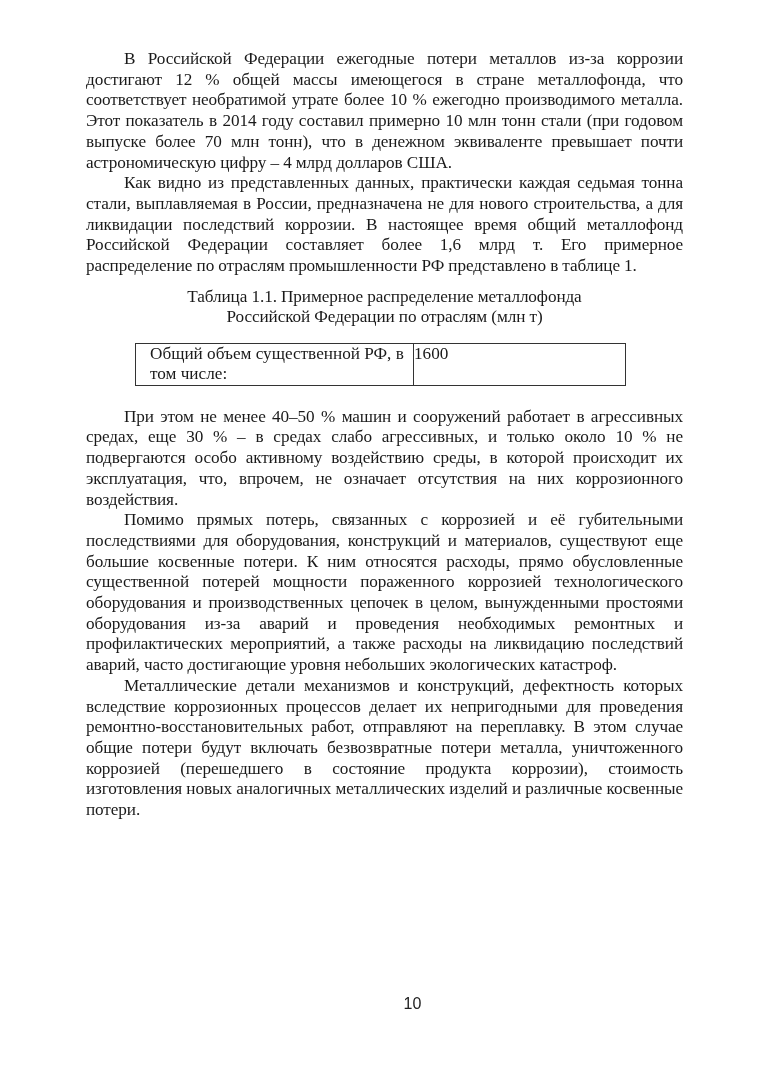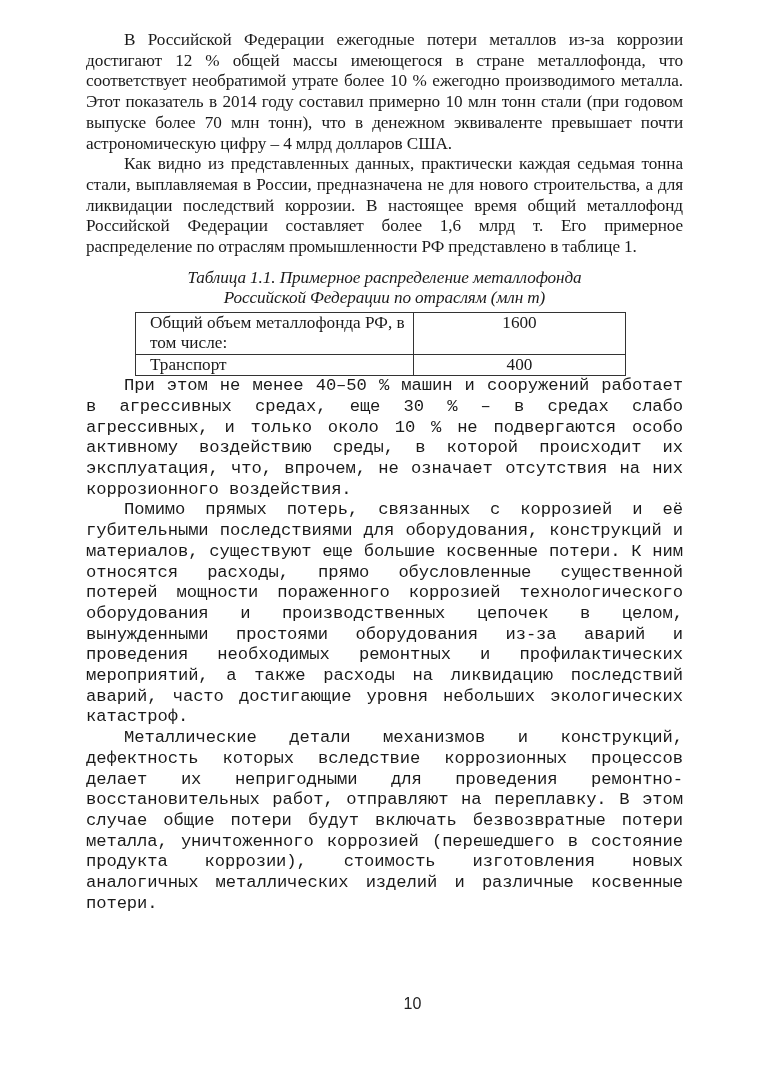--- a/index.html
+++ b/index.html
@@ -11,59 +11,58 @@
       width: 761px;
       height: 1080px;
       position: relative;
       overflow: hidden;
       font-family: "Liberation Serif", "DejaVu Serif", serif;
       color: #1a1a1a;
     }
     .page {
       position: absolute;
       left: 86px;
-      top: 30px;
+      top: 49px;
       width: 597px;
     }
     .para {
       margin: 0;
       font-size: 17.2px;
       line-height: 20.7px;
       text-align: justify;
       text-indent: 38px;
       letter-spacing: -0.1px;
     }
     .caption {
-      margin: 10px 0 4px 0;
+      margin: 10px 0 16px 0;
       font-size: 17.2px;
       line-height: 20px;
       text-align: center;
       letter-spacing: -0.1px;
-      font-style: italic;
     }
     .caption span { display: block; }
     table.data-table {
       border-collapse: collapse;
       margin: 0 0 0 49px;
       width: 491px;
       font-size: 17.2px;
       line-height: 20.5px;
     }
     table.data-table td {
       border: 1px solid #333333;
       padding: 0 0 0 14px;
       vertical-align: top;
     }
     table.data-table td.val {
-      text-align: center;
+      text-align: left;
       padding: 0;
       width: 211px;
     }
     .after-table {
-      font-family: Liberation Mono, monospace;
+      margin-top: 21px;
     }
     .page-number {
       position: absolute;
       top: 995px;
       left: 0;
       width: 761px;
       text-align: center;
       font-size: 16px;
       font-family: Liberation Sans, sans-serif;
       color: #222;
@@ -78,26 +77,22 @@
   <p class="para">Как видно из представленных данных, практически каждая седьмая тонна стали, выплавляемая в России, предназначена не для нового строительства, а для ликвидации последствий коррозии. В настоящее время общий металлофонд Российской Федерации составляет более 1,6 млрд т. Его примерное распределение по отраслям промышленности РФ представлено в таблице 1.</p>
 
   <div class="caption">
     <span>Таблица 1.1. Примерное распределение металлофонда</span>
     <span>Российской Федерации по отраслям (млн т)</span>
   </div>
 
   <table class="data-table">
     <tbody>
       <tr>
-        <td>Общий объем металлофонда РФ, в том числе:</td>
+        <td>Общий объем существенной РФ, в том числе:</td>
         <td class="val">1600</td>
-      </tr>
-      <tr>
-        <td>Транспорт</td>
-        <td class="val">400</td>
       </tr>
     </tbody>
   </table>
 
   <div class="after-table">
     <p class="para">При этом не менее 40–50 % машин и сооружений работает в агрессивных средах, еще 30 % – в средах слабо агрессивных, и только около 10 % не подвергаются особо активному воздействию среды, в которой происходит их эксплуатация, что, впрочем, не означает отсутствия на них коррозионного воздействия.</p>
     <p class="para">Помимо прямых потерь, связанных с коррозией и её губительными последствиями для оборудования, конструкций и материалов, существуют еще большие косвенные потери. К ним относятся расходы, прямо обусловленные существенной потерей мощности пораженного коррозией технологического оборудования и производственных цепочек в целом, вынужденными простоями оборудования из-за аварий и проведения необходимых ремонтных и профилактических мероприятий, а также расходы на ликвидацию последствий аварий, часто достигающие уровня небольших экологических катастроф.</p>
     <p class="para">Металлические детали механизмов и конструкций, дефектность которых вследствие коррозионных процессов делает их непригодными для проведения ремонтно-восстановительных работ, отправляют на переплавку. В этом случае общие потери будут включать безвозвратные потери металла, уничтоженного коррозией (перешедшего в состояние продукта коррозии), стоимость изготовления новых аналогичных металлических изделий и различные косвенные потери.</p>
   </div>
 </div>

